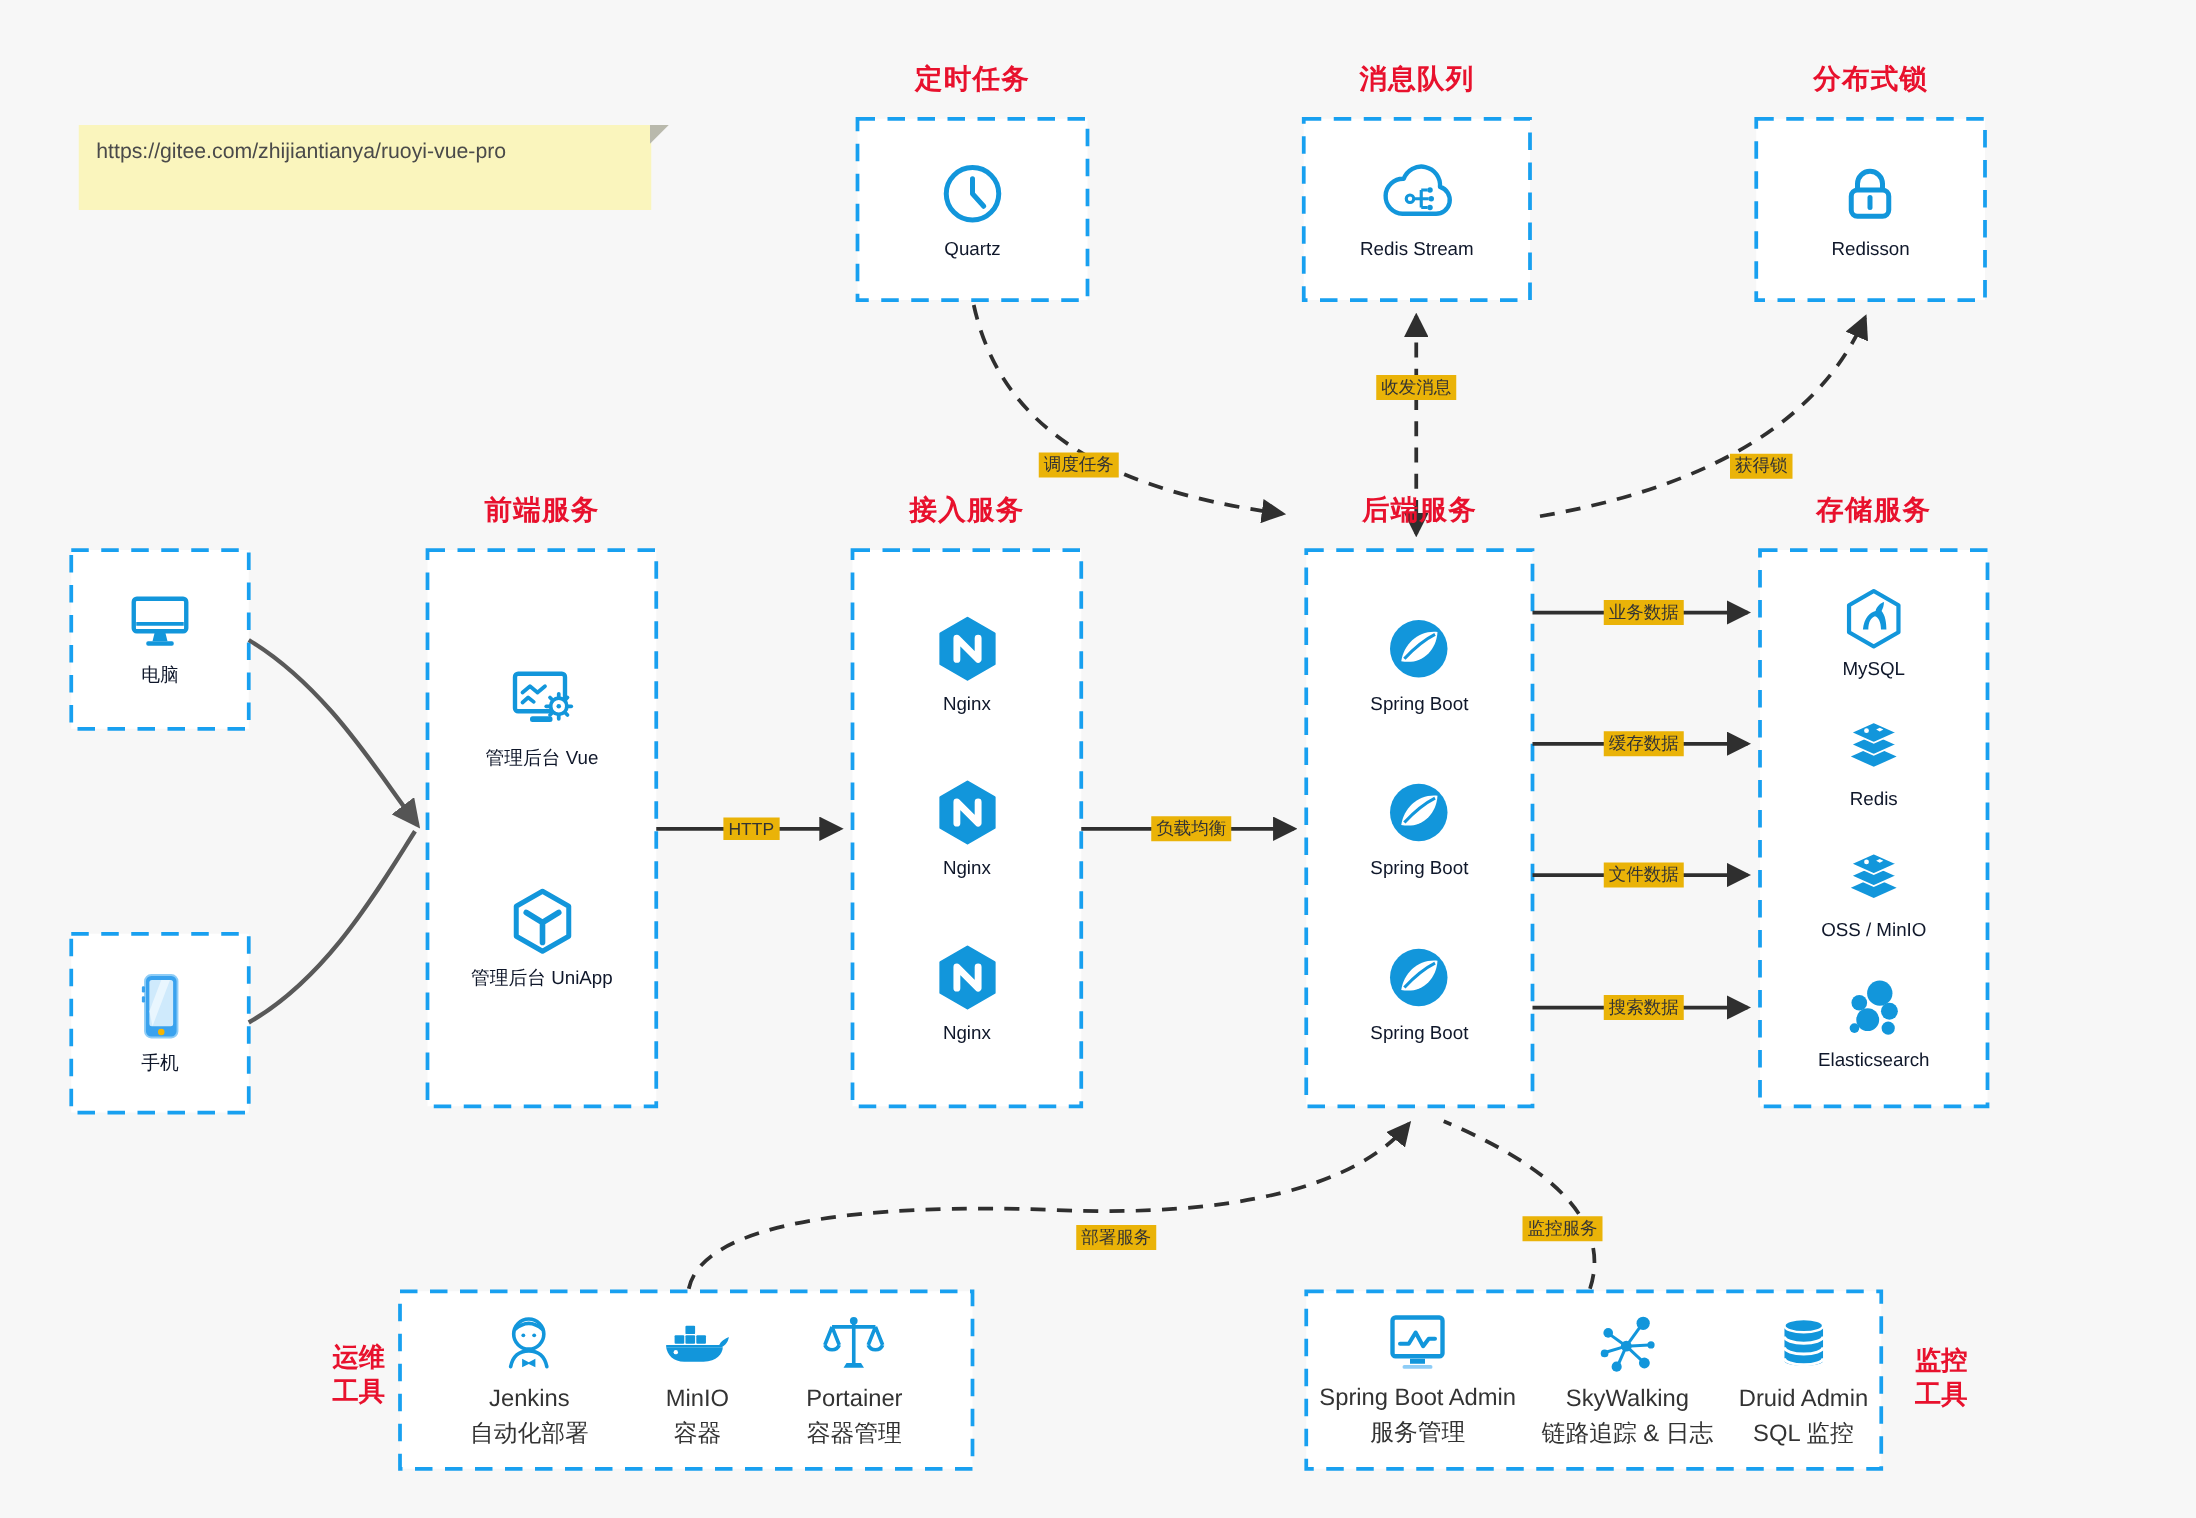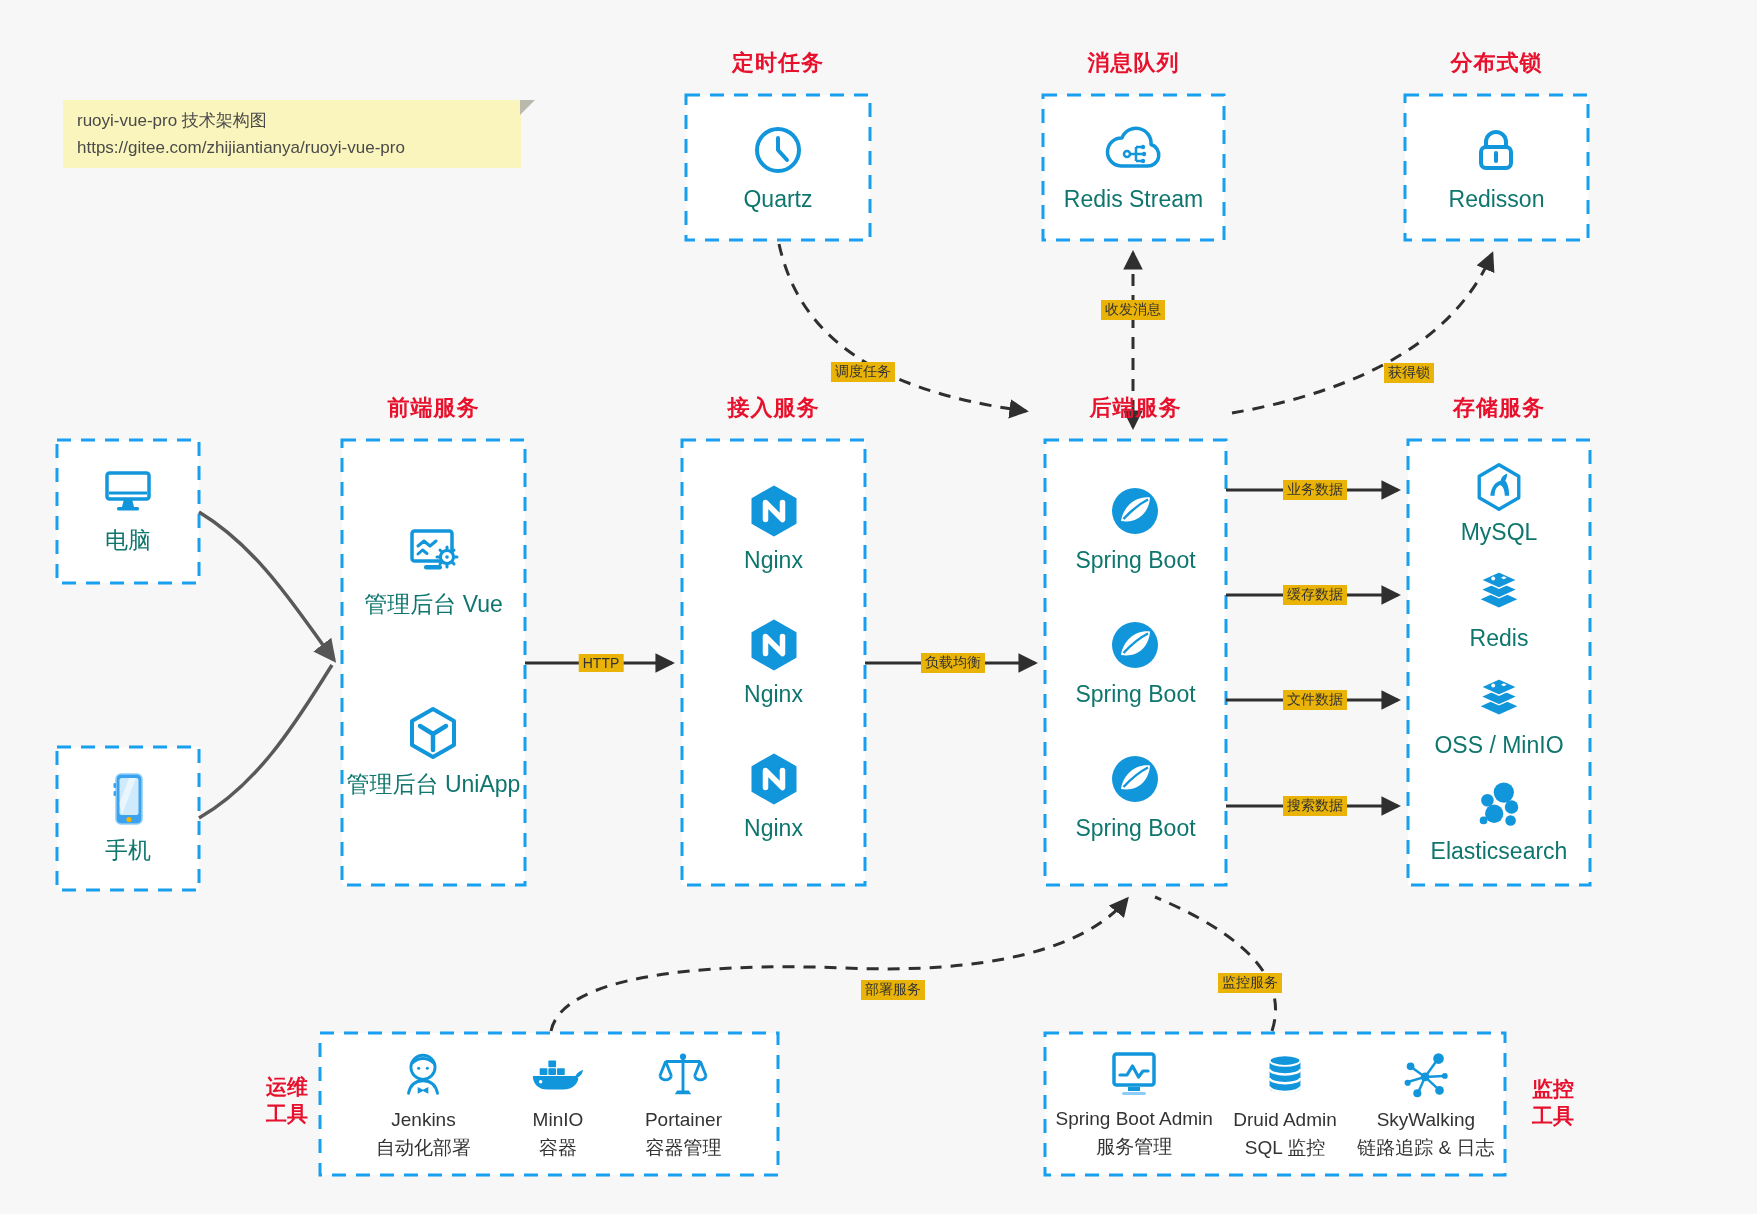--- a/index.html
+++ b/index.html
@@ -17,40 +17,39 @@
   
   .group-title{position:absolute;z-index:3;text-align:center;font-size:22px;font-weight:bold;
         color:#e8112d;letter-spacing:1px;white-space:nowrap;}
 
   
   .group-content{position:absolute;z-index:3;display:flex;box-sizing:border-box;}
   .col{flex-direction:column;justify-content:space-evenly;align-items:center;}
   .row{flex-direction:row;justify-content:space-evenly;align-items:center;}
   .cell{display:flex;flex-direction:column;align-items:center;gap:8px;}
   .cell-tight{display:flex;flex-direction:column;align-items:center;gap:3px;}
-  .node-label{font-size:23px;color:#0f766e;white-space:nowrap;text-align:center;}
+  .node-label{font-size:15px;color:#0f172a;white-space:nowrap;text-align:center;}
   .node-desc{font-size:19px;color:#333;white-space:nowrap;text-align:center;line-height:25px;}
   .icon{display:block;}
 
   
   .side-label{position:absolute;z-index:3;font-size:21px;font-weight:bold;color:#e8112d;
         line-height:27px;text-align:right;white-space:nowrap;}
 
   
   .edge-label{position:absolute;z-index:4;transform:translate(-50%,-50%);background:#eab308;
         padding:1px 4px;font-size:14px;color:#333;white-space:nowrap;}
 </style>
 </head>
 <body>
 
 <div id="stage">
 
   <div class="note">
     <div class="fold"></div>
-    <div>ruoyi-vue-pro 技术架构图</div>
     <div>https://gitee.com/zhijiantianya/ruoyi-vue-pro</div>
   </div>
 
   <svg id="diagram-svg" width="1757" height="1214">
     <defs>
       <marker id="ah" viewBox="0 0 10 10" refX="8.5" refY="5" markerWidth="6.5" markerHeight="6.5" orient="auto-start-reverse">
         <path d="M0 0 L10 5 L0 10 z" fill="#2f2f2f"></path>
       </marker>
       <marker id="ahg" viewBox="0 0 10 10" refX="8.5" refY="5" markerWidth="6.5" markerHeight="6.5" orient="auto">
         <path d="M0 0 L10 5 L0 10 z" fill="#555"></path>
@@ -339,31 +338,20 @@
   <div class="group-content row" style="left:1045px;top:1033px;width:460px;height:142px;gap:10px;">
     <div class="cell-tight">
       <svg class="icon" width="56" height="52" viewBox="0 0 56 52" style="margin-bottom:2px;">
         <rect x="8" y="5" width="40" height="31" rx="2.5" fill="#fff" stroke="#1296db" stroke-width="3.5"></rect>
         <path d="M14 26 H21 L26.5 17 L32.5 28 L37 22 H42" fill="none" stroke="#1296db" stroke-width="3.2" stroke-linecap="round" stroke-linejoin="round"></path>
         <rect x="22" y="38" width="12" height="4" fill="#1296db"></rect>
         <rect x="16" y="43" width="24" height="3" rx="1.5" fill="#8ecdf7"></rect>
       </svg>
       <div class="node-desc">Spring Boot Admin</div>
       <div class="node-desc">服务管理</div>
-    </div>
-    <div class="cell-tight">
-      <svg class="icon" width="54" height="54" viewBox="0 0 56 56" style="margin-bottom:2px;">
-        <path d="M12 13 C12 7.5 44 7.5 44 13 V42 C44 47.5 12 47.5 12 42 Z" fill="#1296db"></path>
-        <path d="M12 13 a16 5.5 0 0 0 32 0 a16 5.5 0 0 0 -32 0" fill="#1296db" stroke="#fff" stroke-width="2"></path>
-        <path d="M12 22 a16 5.5 0 0 0 32 0" fill="none" stroke="#fff" stroke-width="2.5"></path>
-        <path d="M12 31 a16 5.5 0 0 0 32 0" fill="none" stroke="#fff" stroke-width="2.5"></path>
-        <path d="M12 40 a16 5.5 0 0 0 32 0" fill="none" stroke="#fff" stroke-width="2.5"></path>
-      </svg>
-      <div class="node-desc">Druid Admin</div>
-      <div class="node-desc">SQL 监控</div>
     </div>
     <div class="cell-tight">
       <svg class="icon" width="54" height="54" viewBox="0 0 56 56" style="margin-bottom:2px;">
         <g stroke="#1296db" stroke-width="2.5">
           <line x1="27" y1="30" x2="40" y2="12"></line>
           <line x1="27" y1="30" x2="13" y2="20"></line>
           <line x1="27" y1="30" x2="10" y2="35"></line>
           <line x1="27" y1="30" x2="20" y2="46"></line>
           <line x1="27" y1="30" x2="41" y2="43"></line>
           <line x1="27" y1="30" x2="46" y2="29"></line>
@@ -372,20 +360,31 @@
         <circle cx="41" cy="11" r="5.5" fill="#1296db"></circle>
         <circle cx="12" cy="19" r="4" fill="#1296db"></circle>
         <circle cx="9" cy="36" r="3.2" fill="#1296db"></circle>
         <circle cx="19" cy="47" r="4.2" fill="#1296db"></circle>
         <circle cx="42" cy="44" r="4.5" fill="#1296db"></circle>
         <circle cx="47.5" cy="29" r="3" fill="#1296db"></circle>
       </svg>
       <div class="node-desc">SkyWalking</div>
       <div class="node-desc">链路追踪 &amp; 日志</div>
     </div>
+    <div class="cell-tight">
+      <svg class="icon" width="54" height="54" viewBox="0 0 56 56" style="margin-bottom:2px;">
+        <path d="M12 13 C12 7.5 44 7.5 44 13 V42 C44 47.5 12 47.5 12 42 Z" fill="#1296db"></path>
+        <path d="M12 13 a16 5.5 0 0 0 32 0 a16 5.5 0 0 0 -32 0" fill="#1296db" stroke="#fff" stroke-width="2"></path>
+        <path d="M12 22 a16 5.5 0 0 0 32 0" fill="none" stroke="#fff" stroke-width="2.5"></path>
+        <path d="M12 31 a16 5.5 0 0 0 32 0" fill="none" stroke="#fff" stroke-width="2.5"></path>
+        <path d="M12 40 a16 5.5 0 0 0 32 0" fill="none" stroke="#fff" stroke-width="2.5"></path>
+      </svg>
+      <div class="node-desc">Druid Admin</div>
+      <div class="node-desc">SQL 监控</div>
+    </div>
   </div>
 
   <div class="edge-label" style="left:601px;top:663px;">HTTP</div>
   <div class="edge-label" style="left:953px;top:663px;">负载均衡</div>
   <div class="edge-label" style="left:1315px;top:490px;">业务数据</div>
   <div class="edge-label" style="left:1315px;top:595px;">缓存数据</div>
   <div class="edge-label" style="left:1315px;top:700px;">文件数据</div>
   <div class="edge-label" style="left:1315px;top:806px;">搜索数据</div>
   <div class="edge-label" style="left:863px;top:372px;">调度任务</div>
   <div class="edge-label" style="left:1133px;top:310px;">收发消息</div>

